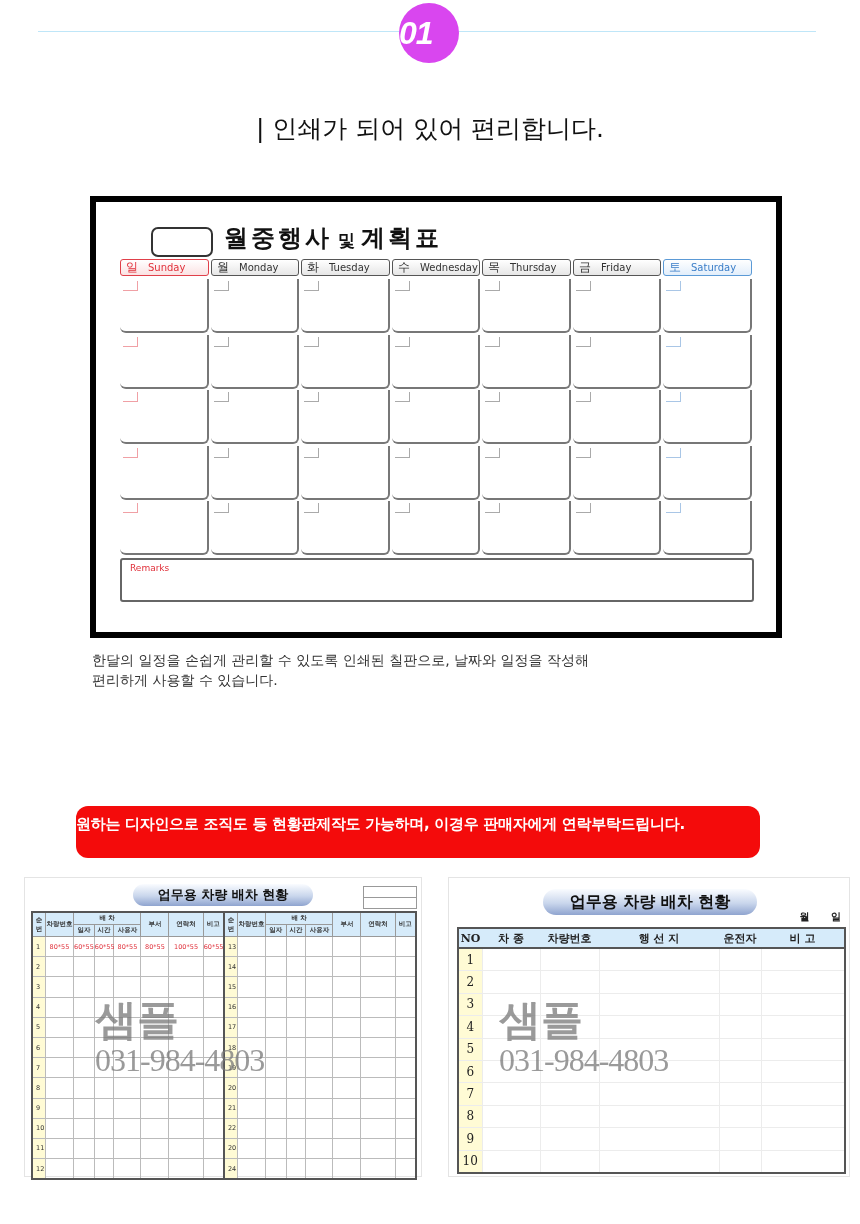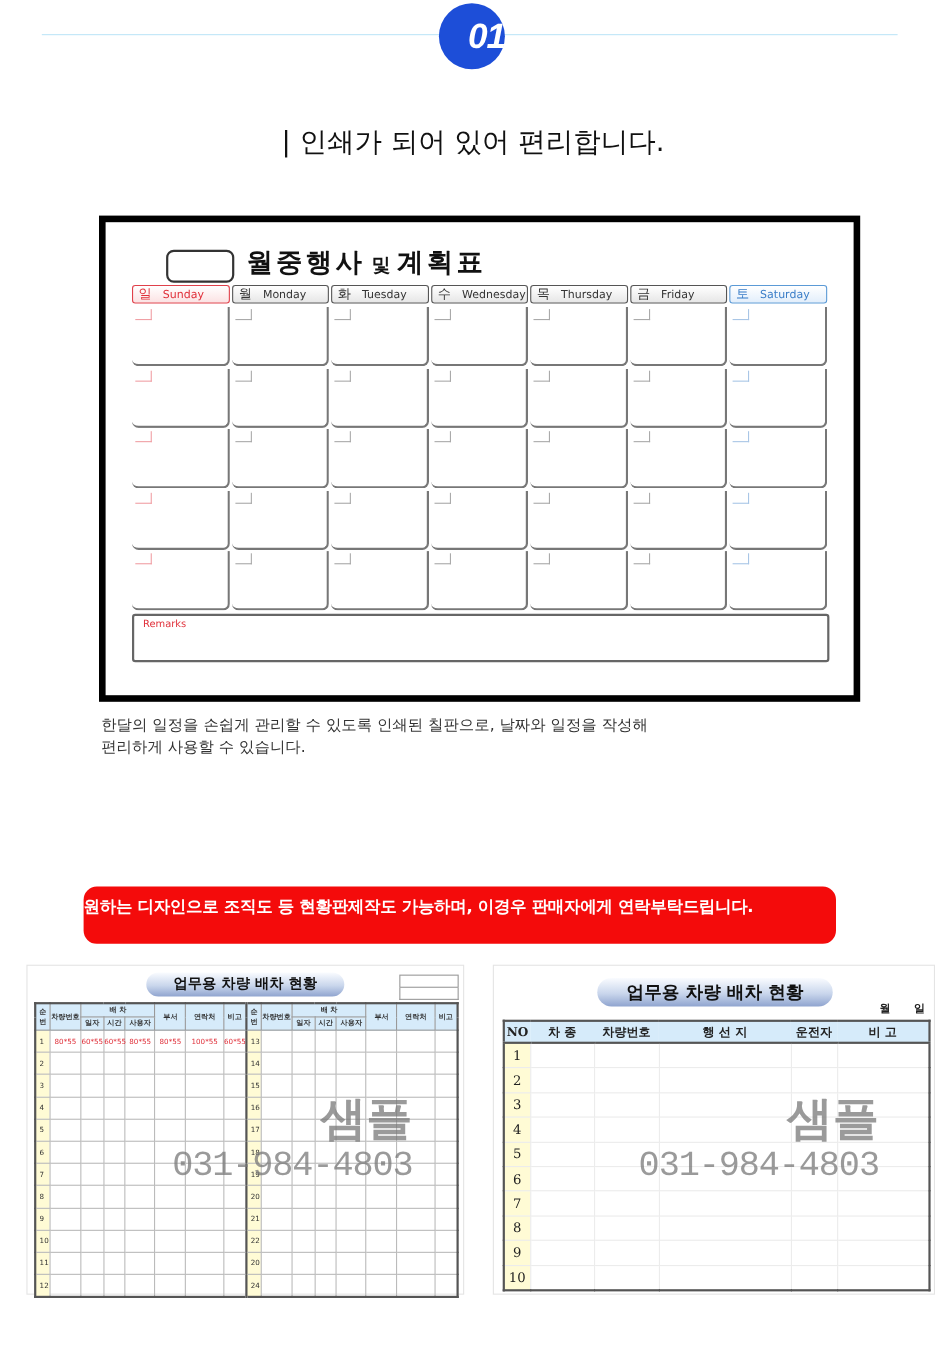--- a/index.html
+++ b/index.html
@@ -1,19 +1,19 @@
 <!DOCTYPE html>
 <html><head>
 <meta charset="utf-8">
 <style>
   html, body { margin:0; padding:0; background:#fff; }
   body { width:860px; height:1224px; position:relative; overflow:hidden; font-family:"DejaVu Sans", sans-serif; color:#222; }
 
   .step-line { position:absolute; left:38px; top:31px; width:778px; height:1px; background:#bfe6f8; }
-  .step-badge { position:absolute; left:399px; top:3px; width:60px; height:60px; border-radius:50%; background:#1d4ed8; color:#fff; font-family:"Liberation Sans", sans-serif; font-weight:bold; font-style:italic; font-size:32px; line-height:60px; text-align:right; letter-spacing:-1px; }
+  .step-badge { position:absolute; left:399px; top:3px; width:60px; height:60px; border-radius:50%; background:#d946ef; color:#fff; font-family:"Liberation Sans", sans-serif; font-weight:bold; font-style:italic; font-size:32px; line-height:60px; text-align:left; letter-spacing:-1px; }
 
   .headline { position:absolute; left:0; top:112px; width:860px; text-align:center; font-size:25px; color:#111; font-family:"DejaVu Sans", sans-serif; }
 
   
   .cal-card { position:absolute; left:90px; top:196px; width:680px; height:430px; border:6px solid #000000; background:#fff; }
   .cal-title-box { position:absolute; left:55px; top:25px; width:58px; height:26px; border:2px solid #333; border-radius:7px; }
   .cal-title { position:absolute; left:128px; top:20px; font-size:24px; font-weight:bold; color:#111; letter-spacing:3px; }
   .cal-title small { font-size:17px; letter-spacing:0; margin:0 6px; }
 
   .day-hdr { position:absolute; top:57px; height:17px; border:1px solid #555; border-radius:3px; background:linear-gradient(#fff,#e6e6e6); font-size:10px; color:#333; box-sizing:border-box; line-height:15px; padding-left:5px; white-space:nowrap; }
@@ -54,21 +54,21 @@
 
   
   .s2 { position:absolute; left:448px; top:877px; width:400px; height:298px; border:1px solid #e4e4e4; background:#fff; }
   .s2 .pill { left:94px; top:11px; width:214px; height:26px; border-radius:13px; font-size:16px; line-height:26px; }
   .s2 .date { position:absolute; right:8px; top:32px; font-family:"DejaVu Serif", serif; font-size:10px; font-weight:bold; word-spacing:18px; color:#222; }
   .t2 { position:absolute; left:8px; top:49px; width:387px; border-collapse:collapse; table-layout:fixed; border:2px solid #555; font-family:"DejaVu Serif", serif; }
   .t2 th { background:#d6ebfa; border-bottom:2px solid #555; height:18px; font-size:11px; font-weight:bold; color:#222; padding:0; }
   .t2 td { border:1px solid #ececec; height:21.4px; padding:0; font-size:12px; }
   .t2 td.no { background:#fffbd5; text-align:center; }
 
-  .wm { position:absolute; text-align:right; color:rgba(120,120,120,0.75); font-family:Liberation Mono, monospace; pointer-events:none; }
+  .wm { position:absolute; text-align:left; color:rgba(120,120,120,0.75); font-family:Liberation Serif, serif; pointer-events:none; }
   .wm .a { font-size:42px; font-weight:bold; line-height:44px; }
   .wm .b { font-size:32px; line-height:36px; letter-spacing:-1px; }
 </style>
 </head>
 <body>
 
 <div class="step-line"></div>
 <div class="step-badge">01</div>
 
 <div class="headline">| 인쇄가 되어 있어 편리합니다.</div>

